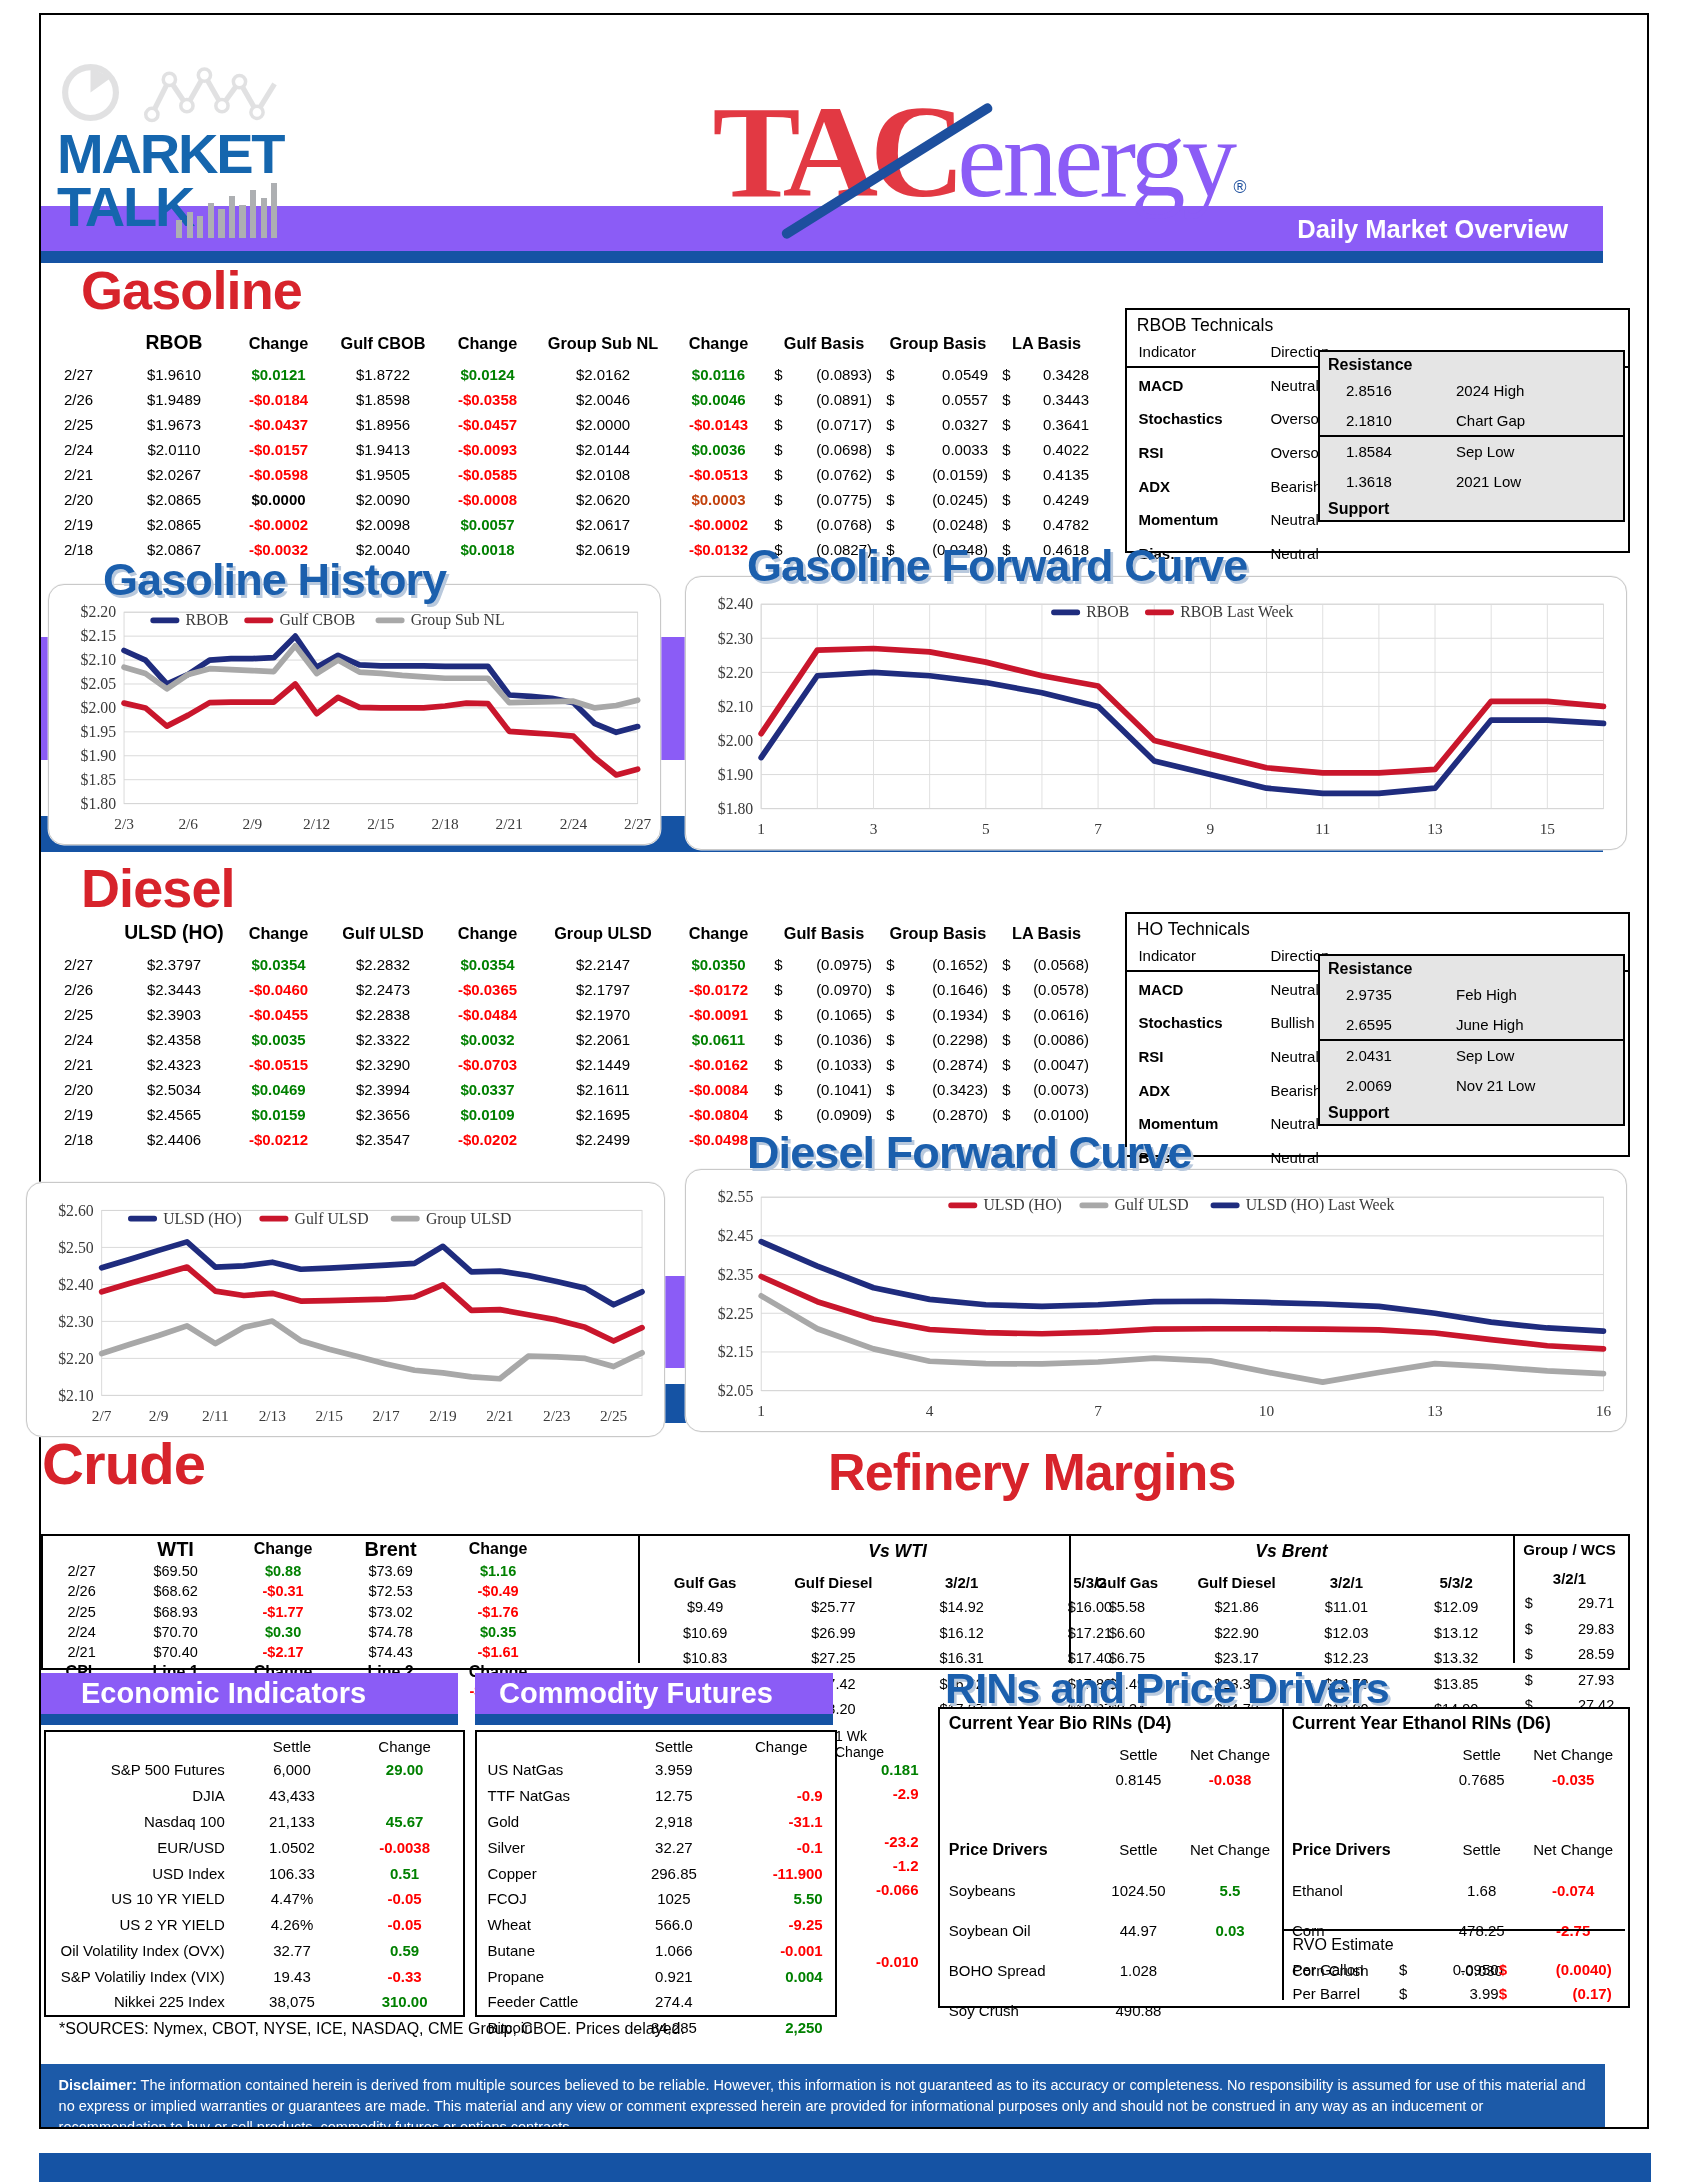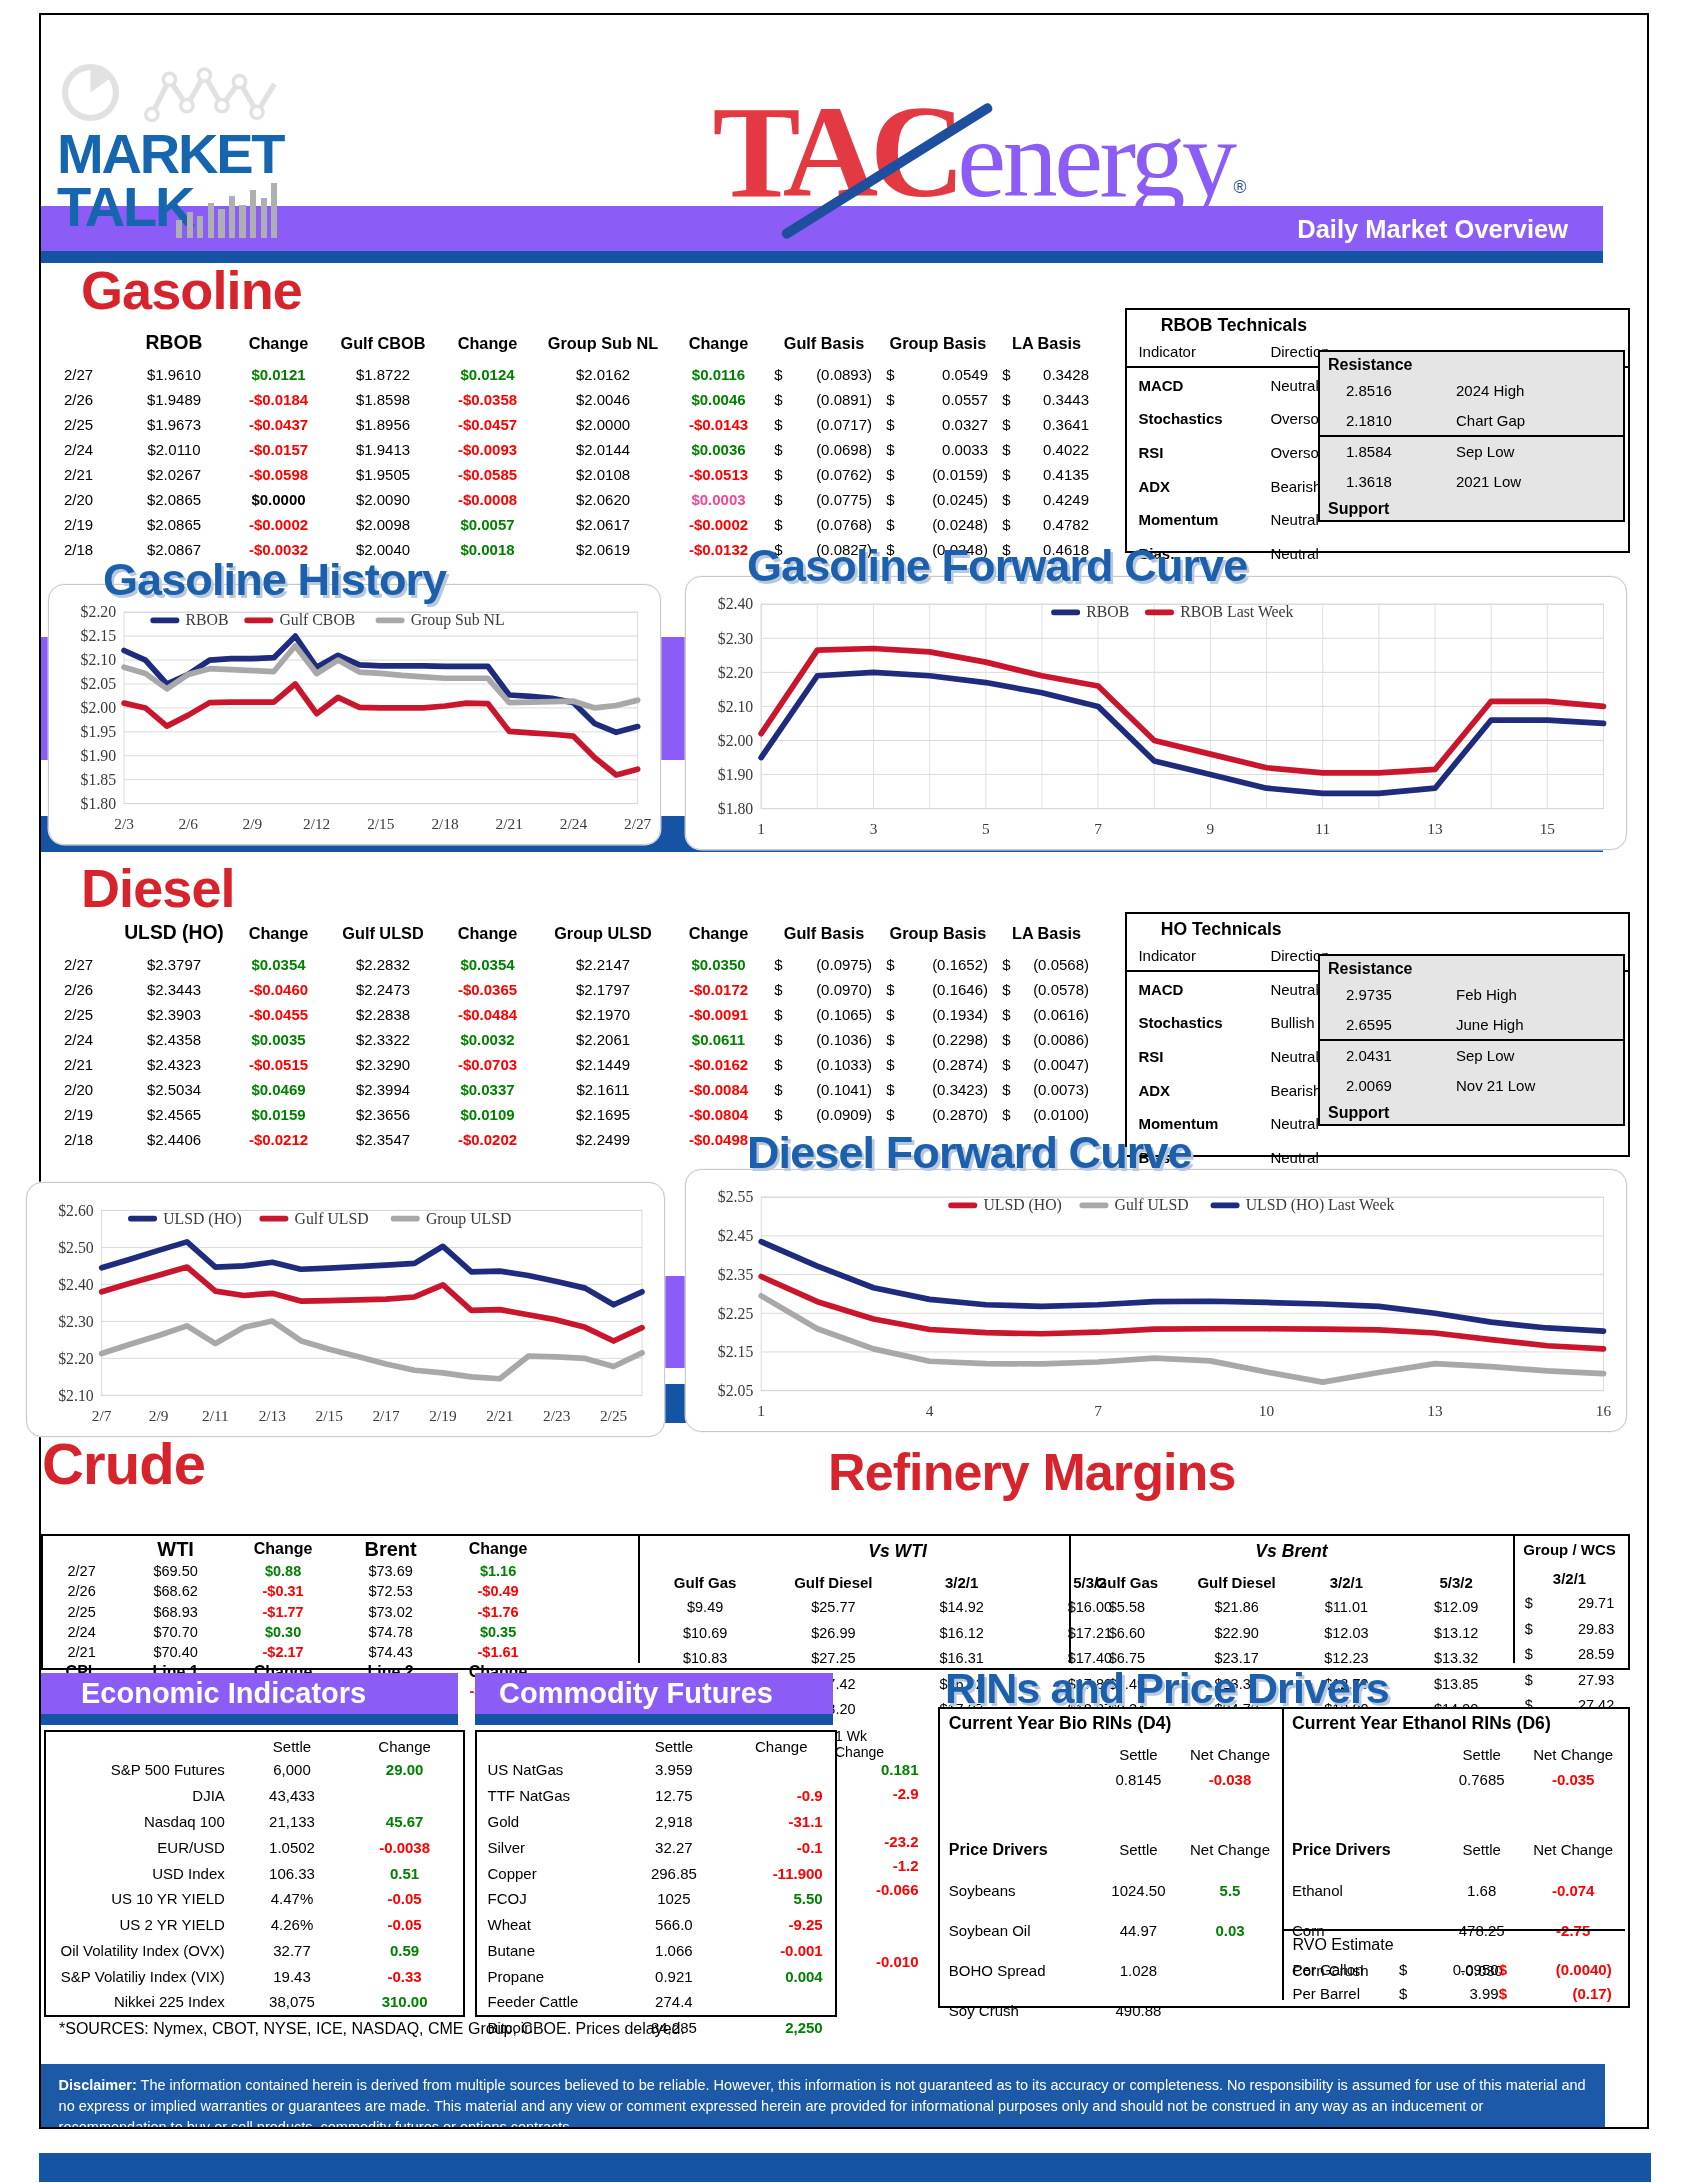--- a/index.html
+++ b/index.html
@@ -18,21 +18,21 @@
   .ptable{display:grid;grid-template-columns:75px 110px 99px 110px 99px 132px 99px 112px 116px 101px;
           font-size:15px;color:#000;align-items:center;}
   .ptable .hd{font-weight:bold;font-size:16.3px;text-align:center;padding:6.2px 0 8px 0;}
   .ptable .hd.big{font-size:19.3px;}
   .ptable .cell{text-align:center;padding:4px 0;}
   .ptable .date{text-align:left;padding-left:20px;}
   .chg{font-weight:bold;text-align:center;}
   .acct{display:flex;justify-content:space-between;padding:4px 8px 4px 6.2px;} .r{color:#FF0000;}
   
   .tech{border:2.2px solid #000;background:#fff;font-size:15px;}
-  .tech .ttl{font-weight:bold;font-size:17.6px;padding:5.3px 0 2.6px 9.7px;margin-left:24px;}
+  .tech .ttl{font-weight:normal;font-size:17.6px;padding:5.3px 0 2.6px 9.7px;}
   .tech .cols{display:grid;grid-template-columns:132px 1fr;padding:4.4px 0 6.2px 11.4px;}
   .tech .sep{border-top:2.6px solid #000;margin:0;}
   .tech .trow{display:grid;grid-template-columns:132px 1fr;padding:8.3px 0 8.3px 11.4px;}
   .tech .trow .lab{font-weight:bold;}
   .levels{position:absolute;border:2.6px solid #000;background:#e5e5e5;}
   .levels .lt{font-weight:bold;font-size:16px;padding:4.4px 0 1.8px 8px;}
   .levels .lrow{display:grid;grid-template-columns:110px 1fr;padding:6.2px 0 6.2px 26px;font-size:15px;}
   .levels .half-sep{border-top:2.6px solid #000;}
   
   .ctable{display:grid;grid-template-columns:72px 116px 99px 116px 99px;font-size:14.5px;align-items:center;}
@@ -221,21 +221,21 @@
       <div class="acct">
         <div>$</div>
         <div>0.4135</div>
       </div>
       <div class="cell date">2/20</div>
       <div class="cell">$2.0865</div>
       <div class="chg" style="color: rgb(0, 0, 0);">$0.0000</div>
       <div class="cell">$2.0090</div>
       <div class="chg" style="color: rgb(255, 0, 0);">-$0.0008</div>
       <div class="cell">$2.0620</div>
-      <div class="chg" style="color: #ec4899;">$0.0003</div>
+      <div class="chg" style="color: #c2410c;">$0.0003</div>
       <div class="acct">
         <div>$</div>
         <div>(0.0775)</div>
       </div>
       <div class="acct">
         <div>$</div>
         <div>(0.0245)</div>
       </div>
       <div class="acct">
         <div>$</div>

